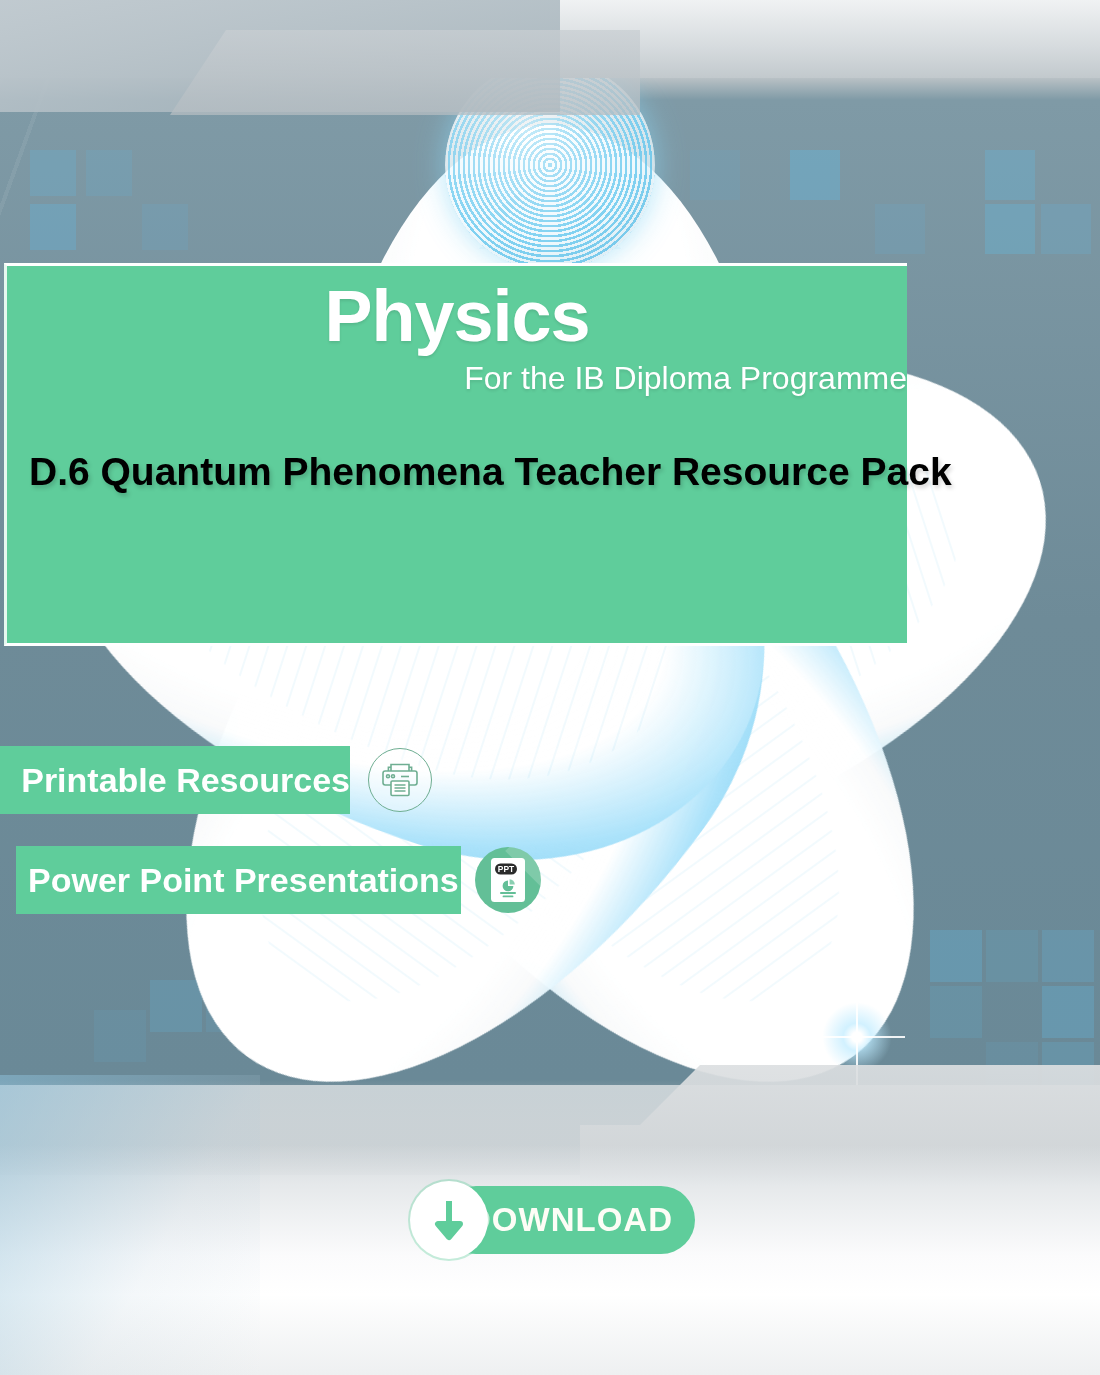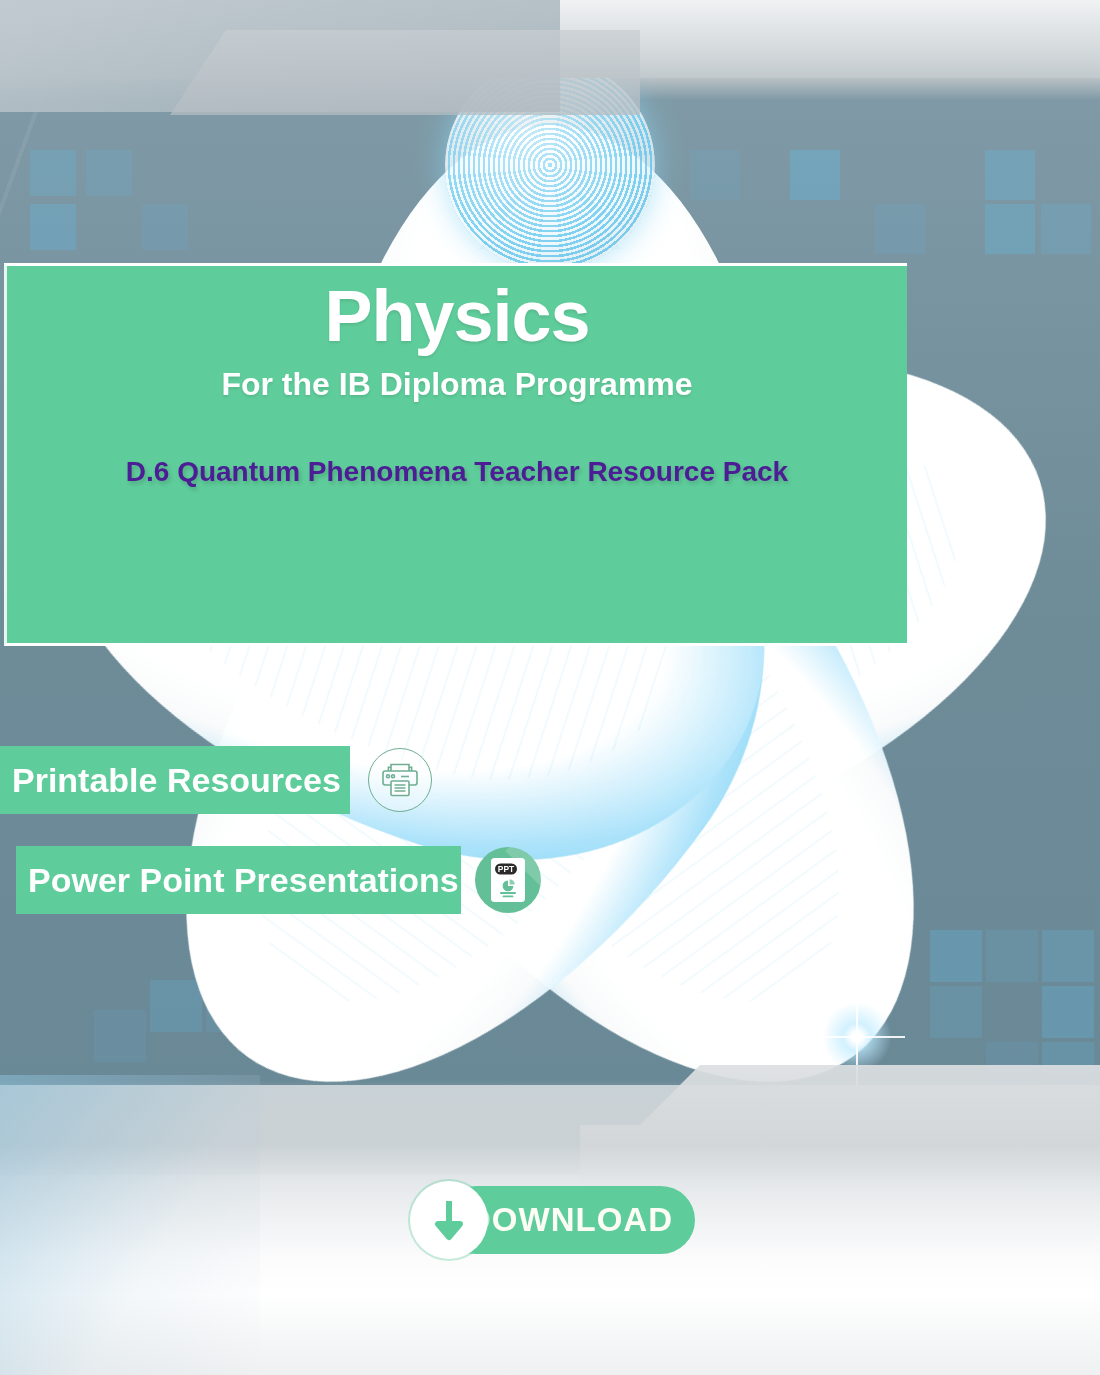--- a/index.html
+++ b/index.html
@@ -119,40 +119,40 @@
     border-bottom:3px solid #ffffff;
     border-left:3px solid rgba(255,255,255,.85);
     padding-top:14px;
   }
   .t-main {
     text-align:center; color:#fff; font-weight:bold;
     font-size:72px; line-height:1.0; letter-spacing:-1px;
     text-shadow:0 2px 3px rgba(0,0,0,.10);
   }
   .t-sub {
-    text-align:center; color:#fff; font-weight:bold;
-    font-size:32px; line-height:1.25; margin-top:12px;
+    text-align:right; color:#fff; font-weight:normal;
+    font-size:32px; line-height:1.25; margin-top:6px;
     text-shadow:0 2px 3px rgba(0,0,0,.10);
   }
   .t-pack {
-    text-align:center; color:#4c1d95; font-weight:bold;
-    font-size:28px; margin-top:52px; padding:0 22px;
+    text-align:center; color:#000000; font-weight:bold;
+    font-size:39px; margin-top:52px; padding:0 22px;
     text-shadow:2px 3px 4px rgba(0,0,0,.17);
     white-space:nowrap;
   }
 
   
   .res-row { position:absolute; display:flex; align-items:center; }
   .res-bar {
     background:#5fcd9b; color:#fff; font-weight:bold;
     display:flex; align-items:center;
     white-space:nowrap;
   }
   .res-row.r1 { left:0; top:746px; }
-  .res-row.r1 .res-bar { width:350px; height:68px; font-size:34px; padding-left:12px; }
+  .res-row.r1 .res-bar { width:350px; height:68px; font-size:34px; padding-left:12px;justify-content:flex-end; }
   .res-row.r2 { left:16px; top:846px; }
   .res-row.r2 .res-bar { width:445px; height:68px; font-size:34px; padding-left:12px; }
 
   .icon-wrap { display:flex; align-items:center; justify-content:center;text-align:right; }
   .printer-circle {
     width:64px; height:64px; border-radius:50%;
     border:1.5px solid #6fae92; margin-left:18px;
     display:flex; align-items:center; justify-content:center;
     background:rgba(255,255,255,.35);
   }

